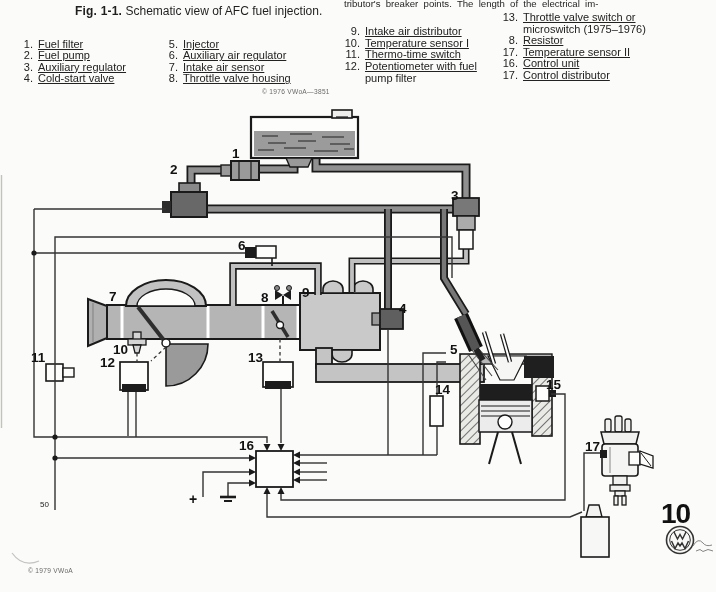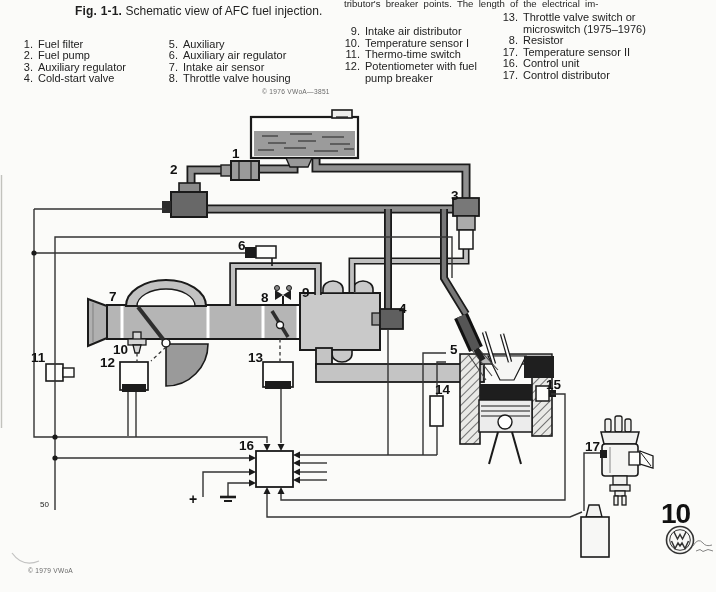--- a/index.html
+++ b/index.html
@@ -7,21 +7,21 @@
        background:#fbfbf9;font-family:"Liberation Sans",sans-serif;color:#2a2a2a;}
   .abs{position:absolute;}
   
   .topfrag{left:344px;top:-2px;width:356px;font-size:9.6px;word-spacing:2.6px;color:#1f1f1f;}
   .caption{left:75px;top:4px;font-size:12px;color:#1f1f1f;}
   .caption b{font-weight:bold;letter-spacing:.2px;}
   
   .leg{font-size:11px;line-height:11.4px;color:#222;}
   .leg .row{display:flex;}
   .leg .num{width:16px;text-align:right;flex:0 0 16px;}
-  .leg .lbl{margin-left:5px;white-space:nowrap;}
+  .leg .lbl{margin-left:5px;white-space:nowrap;text-decoration:underline;}
   .leg .cont{margin-left:21px;white-space:nowrap;}
   #col1{left:17px;top:39px;}
   #col2{left:162px;top:39px;}
   #col3{left:344px;top:26px;line-height:11.7px;}
   #col4{left:502px;top:12px;line-height:11.5px;}
   .credit{font-size:6.6px;color:#6a6a6a;letter-spacing:.3px;}
   #credit-top{left:262px;top:88px;}
   #credit-bottom{left:28px;top:567px;}
   #pagenum{left:661px;top:498px;font-size:28px;font-weight:bold;letter-spacing:-1px;color:#111;}
   #diagram-svg{left:0;top:108px;}
@@ -46,21 +46,21 @@
       <span class="lbl">Auxiliary regulator</span>
     </div>
   <div class="row">
       <span class="num">4.</span>
       <span class="lbl">Cold-start valve</span>
     </div>
 </div>
 <div id="col2" class="abs leg">
   <div class="row">
       <span class="num">5.</span>
-      <span class="lbl">Auxiliary</span>
+      <span class="lbl">Injector</span>
     </div>
   <div class="row">
       <span class="num">6.</span>
       <span class="lbl">Auxiliary air regulator</span>
     </div>
   <div class="row">
       <span class="num">7.</span>
       <span class="lbl">Intake air sensor</span>
     </div>
   <div class="row">
@@ -78,21 +78,21 @@
       <span class="lbl">Temperature sensor I</span>
     </div>
   <div class="row">
       <span class="num">11.</span>
       <span class="lbl">Thermo-time switch</span>
     </div>
   <div class="row">
       <span class="num">12.</span>
       <span class="lbl">Potentiometer with fuel</span>
     </div>
-  <div class="cont">pump breaker</div>
+  <div class="cont">pump filter</div>
 </div>
 <div id="col4" class="abs leg">
   <div class="row">
       <span class="num">13.</span>
       <span class="lbl">Throttle valve switch or</span>
     </div>
   <div class="cont">microswitch (1975–1976)</div>
   <div class="row">
       <span class="num">8.</span>
       <span class="lbl">Resistor</span>

